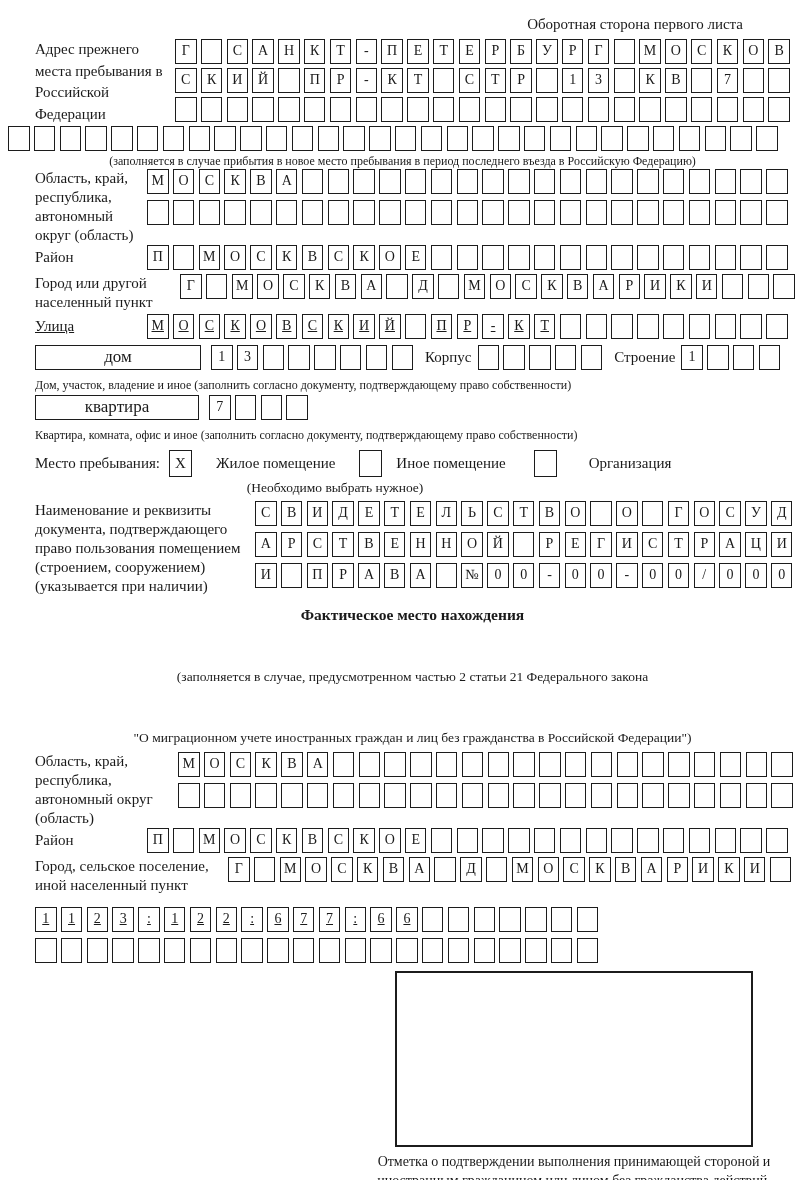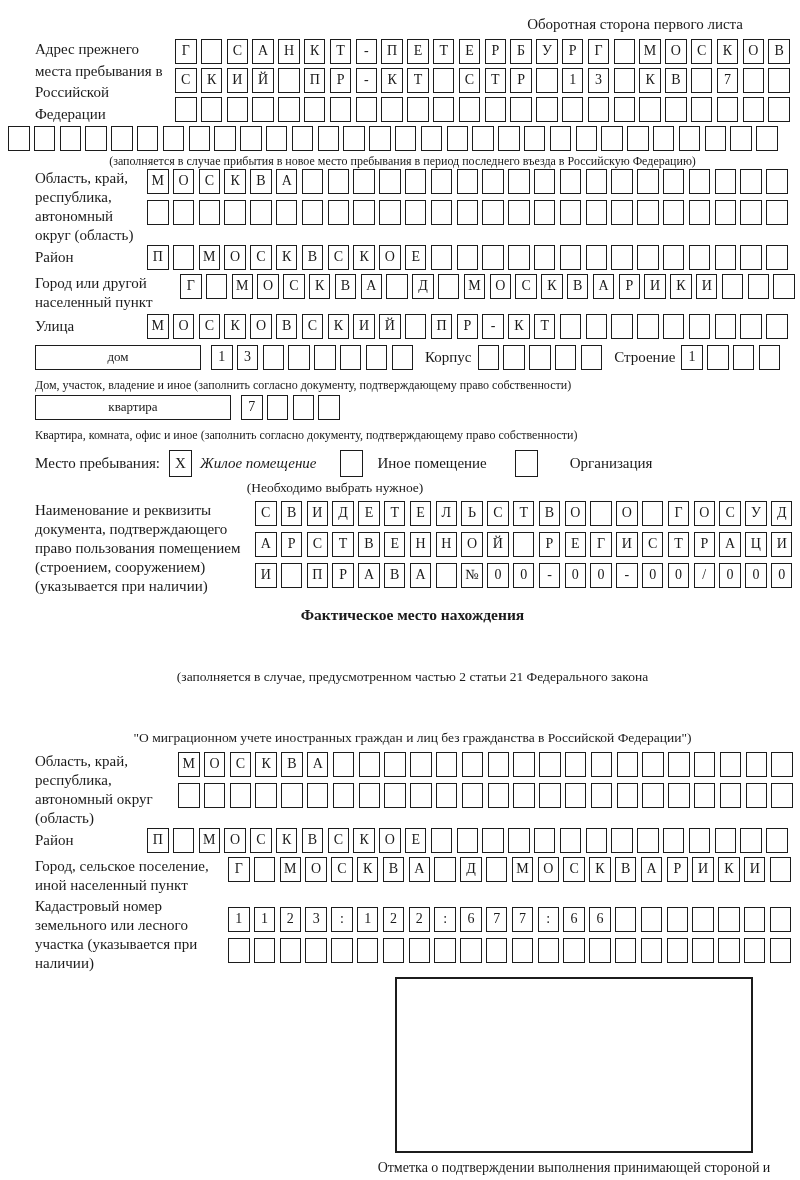--- a/index.html
+++ b/index.html
@@ -17,26 +17,26 @@
   .w193{width:193px;line-height:19px;}
   .grids{flex:none;}
   .boxrow{display:flex;gap:4.3px;margin-bottom:4px;}
   .cell{flex:none;width:21.5px;height:25px;box-sizing:border-box;border:1.6px solid #1c1c1c;
         text-align:center;font-size:14px;line-height:22px;font-family:inherit;}
   .fullrow{margin-left:-27px;margin-bottom:2px;}
   .cap{font-size:12px;line-height:16px;}
   .center{text-align:center;}
   .h2{font-weight:bold;font-size:16.5px;text-align:center;margin:7px 0 7px -5px;}
   .h3{font-weight:bold;font-size:15.5px;text-align:center;margin:10px 0 5px -5px;}
-  .mt2{margin-top:2px;} .mt4{margin-top:4px;} .mt6{margin-top:6px;}
+  .mt2{margin-top:2px;text-decoration:underline;} .mt4{margin-top:4px;} .mt6{margin-top:6px;}
   .houserow{display:flex;align-items:flex-start;margin-top:2px;margin-bottom:3px;}
   .widebox{flex:none;box-sizing:border-box;border:1.7px solid #1c1c1c;height:25px;
-           text-align:center;font-size:13px;line-height:22px;}
+           text-align:center;font-size:17px;line-height:22px;}
   .wb-dom{width:166px;margin-right:10px;}
-  .wb-kv{width:196px;margin-right:10px;}
+  .wb-kv{width:164px;margin-right:10px;}
   .inl{font-size:15px;line-height:25px;flex:none;} .mr6{margin-right:6px;} .ml12{margin-left:12px;}
   .stayrow{display:flex;align-items:center;margin-top:7px;}
   .chk{flex:none;width:23px;height:27px;box-sizing:border-box;border:1.7px solid #1c1c1c;
        text-align:center;font-size:15px;line-height:24px;}
   .staylbl{font-size:15px;}
   .note{font-size:13.5px;margin:3px 0 5px 150px;width:300px;text-align:center;}
   .stamp{margin:4px 0 0 360px;width:358px;height:176px;box-sizing:border-box;border:2px solid #1c1c1c;}
   .stampcap{width:414px;margin:6px 0 0 332px;text-align:center;font-size:14px;line-height:18.5px;}
   .capln{font-size:13.5px;line-height:17px;text-align:center;margin-left:-5px;margin-top:44px;}
 </style>
@@ -354,21 +354,21 @@
         <span class="cell"></span>
         <span class="cell"></span>
         <span class="cell"></span>
       </div>
   </div>
   <div class="cap">Квартира, комната, офис и иное (заполнить согласно документу, подтверждающему право собственности)</div>
 
   <div class="stayrow">
     <span class="staylbl">Место пребывания:</span>
     <span class="chk" style="margin-left:9px;">X</span>
-    <span class="staylbl" style="margin-left:8px;font-style:italic;">Жилое помещение</span>
+    <span class="staylbl" style="margin-left:24px;">Жилое помещение</span>
     <span class="chk" style="margin-left:24px;"></span>
     <span class="staylbl" style="margin-left:14px;">Иное помещение</span>
     <span class="chk" style="margin-left:28px;"></span>
     <span class="staylbl" style="margin-left:32px;">Организация</span>
   </div>
   <div class="note">(Необходимо выбрать нужное)</div>
 
   <div class="blk">
     <div class="lbl w220">Наименование и реквизиты документа, подтверждающего право пользования помещением (строением, сооружением) (указывается при наличии)</div>
     <div class="grids">
@@ -559,21 +559,20 @@
         <span class="cell">А</span>
         <span class="cell">Р</span>
         <span class="cell">И</span>
         <span class="cell">К</span>
         <span class="cell">И</span>
         <span class="cell"></span>
       </div>
   </div>
 
   <div class="blk mt2">
-    <div class="lbl w193">Кадастровый номер земельного или лесного участка (указывается при наличии)</div>
     <div class="grids" style="padding-top:10px;">
       <div class="boxrow" style="margin-bottom:6px;">
           <span class="cell">1</span>
           <span class="cell">1</span>
           <span class="cell">2</span>
           <span class="cell">3</span>
           <span class="cell">:</span>
           <span class="cell">1</span>
           <span class="cell">2</span>
           <span class="cell">2</span>

